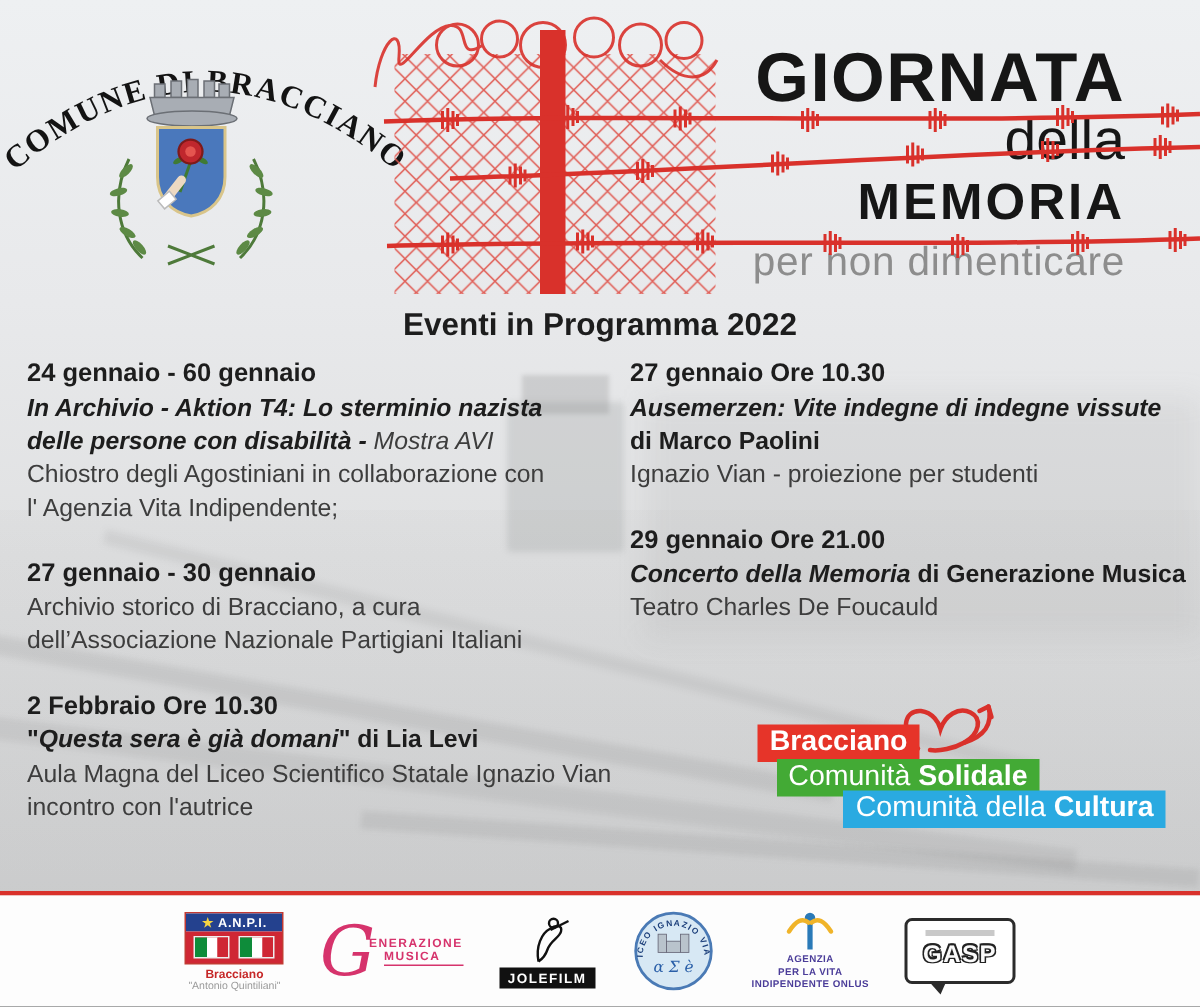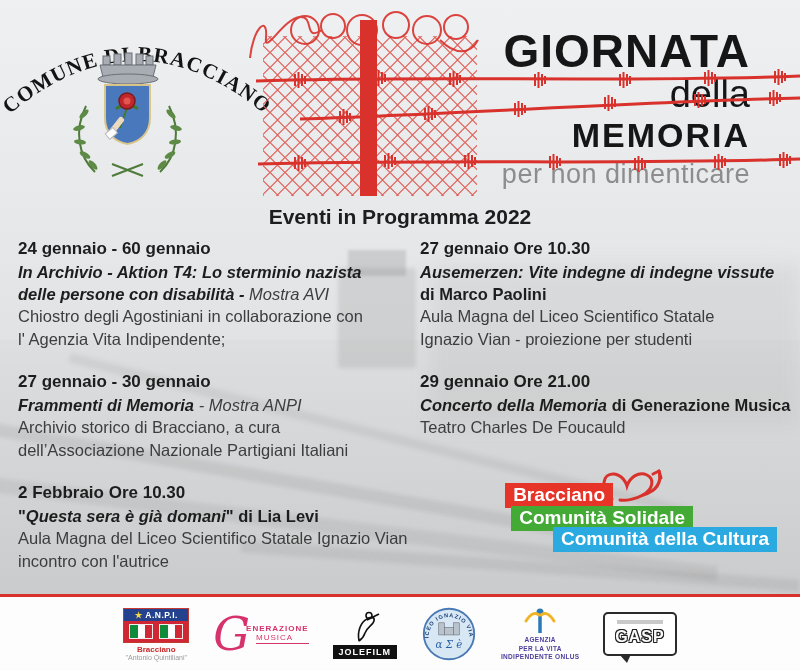--- a/index.html
+++ b/index.html
@@ -37,21 +37,21 @@
   .date{font-size:17px;font-weight:bold;color:#1d1d1d;line-height:1.33;}
   .line{font-size:16.5px;line-height:1.36;color:#3d3d3d;}
   .b{font-weight:bold;color:#1d1d1d;}
   .bi{font-weight:bold;font-style:italic;color:#1d1d1d;}
   .it{font-style:italic;color:#3d3d3d;}
 
   .badge{position:absolute;color:#fff;font-size:19px;padding:2px 8px 3px;z-index:2;white-space:nowrap;line-height:1.05;}
   .badge-red{top:483px;right:187px;background:#e63429;font-weight:bold;}
   .badge-green{top:506px;right:107px;background:#43aa35;}
   .badge-blue{top:527px;right:23px;background:#2aaae1;}
-  .badge .reg{font-weight:bold;}
+  .badge .reg{font-weight:normal;}
   .badge .bld{font-weight:bold;}
   .heart-svg{position:absolute;top:463px;right:122px;width:82px;height:48px;z-index:2;}
 
   .divider{position:absolute;top:594px;left:0;width:800px;height:3px;background:#d9312b;z-index:4;}
   .footer{position:absolute;top:597px;left:0;width:800px;height:74px;background:#fdfdfd;z-index:4;
     display:flex;align-items:center;justify-content:center;gap:24px;}
   .logo{display:flex;flex-direction:column;align-items:center;}
 
   .anpi-flag{width:64px;border:1px solid #c23a33;}
   .anpi-band{background:#24418e;color:#fff;font-size:8.5px;font-weight:bold;text-align:center;padding:1px 0;letter-spacing:0.5px;}
@@ -60,21 +60,21 @@
   .tri{display:flex;width:22px;height:13px;border:1px solid #eee;}
   .tri i{flex:1;display:block;}
   .tri .g{background:#0e8c3a;}.tri .w{background:#fff;}.tri .r{background:#cf2734;}
   .anpi-place{color:#c62828;font-size:8px;font-weight:bold;text-align:center;margin-top:2px;}
   .anpi-ded{color:#9a9a9a;font-size:7px;text-align:center;}
 
   .gm{flex-direction:row;align-items:center;}
   .gm-g{font-size:46px;color:#d6336c;font-family:"DejaVu Serif",serif;font-style:italic;line-height:0.8;font-weight:normal;}
   .gm-lines{margin-left:-4px;color:#d6336c;}
   .gm-l1{font-size:8px;font-weight:bold;letter-spacing:1px;}
-  .gm-l2{font-size:8px;font-weight:normal;letter-spacing:1px;margin-left:10px;border-bottom:1px solid #d6336c;padding-bottom:1px;}
+  .gm-l2{font-size:8px;font-weight:bold;letter-spacing:1px;margin-left:10px;border-bottom:1px solid #d6336c;padding-bottom:1px;}
 
   .jf-label{background:#111;color:#fff;font-size:9px;font-weight:bold;letter-spacing:1px;padding:2px 6px;margin-top:1px;}
 
   .ag-lines{color:#4b3d99;font-size:6.5px;font-weight:bold;text-align:center;line-height:1.3;letter-spacing:0.3px;}
 
   .gasp{position:relative;border:2px solid #2b2b2b;border-radius:5px;background:#fff;padding:6px 10px 8px;}
   .gasp:after{content:"";position:absolute;left:14px;bottom:-9px;border-left:8px solid transparent;border-right:4px solid transparent;border-top:9px solid #2b2b2b;}
   .gasp-cap{height:4px;background:#c9c9c9;width:46px;margin:0 auto 4px;}
   .gasp-text{font-size:16px;font-weight:bold;letter-spacing:1px;color:#fafafa;
     text-shadow:-1px -1px 0 #222,1px -1px 0 #222,-1px 1px 0 #222,1px 1px 0 #222,0 1px 0 #222,0 -1px 0 #222;}
@@ -210,42 +210,38 @@
       <div class="date">24 gennaio - 60 gennaio</div>
       <div class="line"><span class="bi">In Archivio - Aktion T4: Lo sterminio nazista</span></div>
       <div class="line">
         <span class="bi">delle persone con disabilità - </span><span class="it">Mostra AVI</span>
       </div>
       <div class="line">Chiostro degli Agostiniani in collaborazione con</div>
       <div class="line">l' Agenzia Vita Indipendente;</div>
     </div>
     <div class="event">
       <div class="date">27 gennaio - 30 gennaio</div>
-      <div class="line">
-        <span class="bi">Frammenti di Memoria</span><span class="it"> - Mostra ANPI</span>
-      </div>
       <div class="line">Archivio storico di Bracciano, a cura</div>
       <div class="line">dell’Associazione Nazionale Partigiani Italiani</div>
     </div>
     <div class="event">
       <div class="date">2 Febbraio Ore 10.30</div>
       <div class="line">
         <span class="b">"</span><span class="bi">Questa sera è già domani</span><span class="b">" di Lia Levi</span>
       </div>
       <div class="line">Aula Magna del Liceo Scientifico Statale Ignazio Vian</div>
       <div class="line">incontro con l'autrice</div>
     </div>
   </div>
 
   <div class="col col-right">
     <div class="event">
       <div class="date">27 gennaio  Ore 10.30</div>
       <div class="line"><span class="bi">Ausemerzen: Vite indegne di indegne vissute</span></div>
       <div class="line"><span class="b">di Marco Paolini</span></div>
-      <div class="line">Aula Magna del Liceo Scientifico Statale</div>
       <div class="line">Ignazio Vian - proiezione per studenti</div>
     </div>
     <div class="event">
       <div class="date">29 gennaio Ore 21.00</div>
       <div class="line">
         <span class="bi">Concerto della Memoria</span><span class="b"> di Generazione Musica</span>
       </div>
       <div class="line">Teatro Charles De Foucauld</div>
     </div>
   </div>

